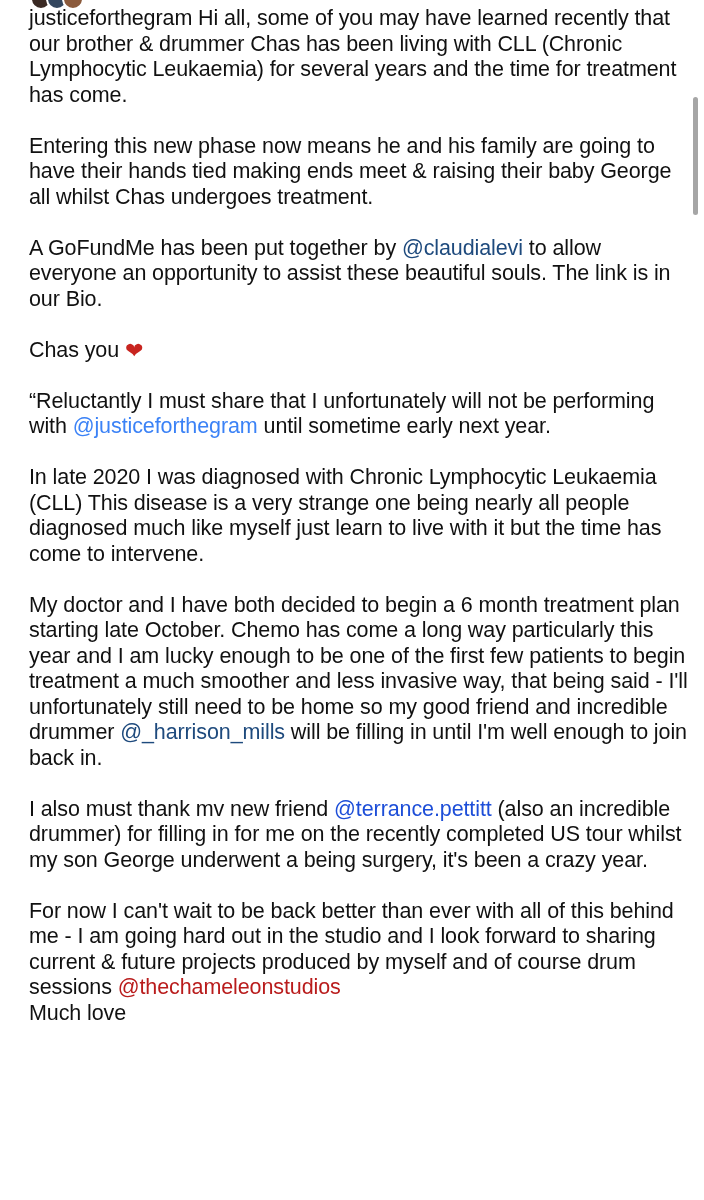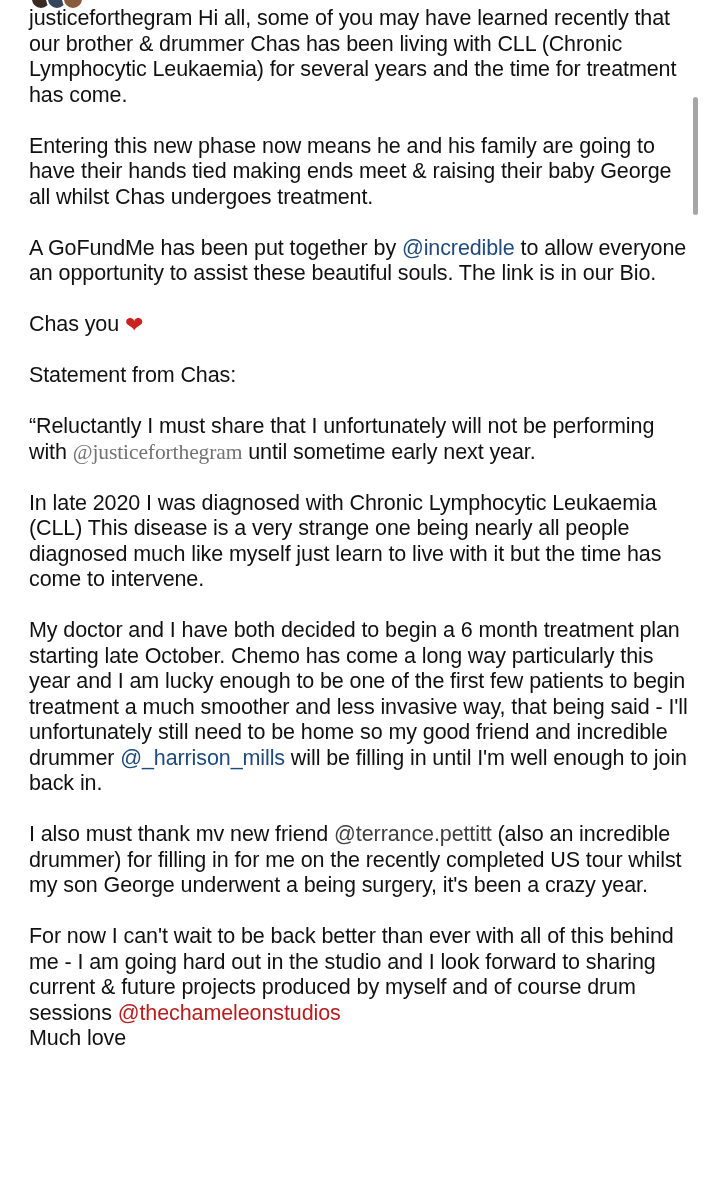--- a/index.html
+++ b/index.html
@@ -73,24 +73,23 @@
 
 <div class="avatars">
   <span class="avatar a1"></span>
   <span class="avatar a2"></span>
   <span class="avatar a3"></span>
 </div>
 
 <div class="caption" id="caption">
     <div class="para"><span class="username">justiceforthegram</span><span> Hi all, some of you may have learned recently that our brother &amp; drummer Chas has been living with CLL (Chronic Lymphocytic Leukaemia) for several years and the time for treatment has come.</span></div>
     <div class="para"><span>Entering this new phase now means he and his family are going to have their hands tied making ends meet &amp; raising their baby George all whilst Chas undergoes treatment.</span></div>
-    <div class="para"><span>A GoFundMe has been put together by </span><span class="mention" style="color: rgb(30, 74, 125);">@incredible</span><span> to allow everyone an opportunity to assist these beautiful souls. The link is in our Bio.</span></div>
+    <div class="para"><span>A GoFundMe has been put together by </span><span class="mention" style="color: rgb(30, 74, 125);">@claudialevi</span><span> to allow everyone an opportunity to assist these beautiful souls. The link is in our Bio.</span></div>
     <div class="para"><span>Chas you </span><span class="heart">❤</span></div>
-    <div class="para"><span>Statement from Chas:</span></div>
-    <div class="para"><span>“Reluctantly I must share that I unfortunately will not be performing with </span><span class="mention" style="color: #737373; font-family: Liberation Serif, serif;">@justiceforthegram</span><span> until sometime early next year.</span></div>
+    <div class="para"><span>“Reluctantly I must share that I unfortunately will not be performing with </span><span class="mention" style="color: #3b82f6;">@justiceforthegram</span><span> until sometime early next year.</span></div>
     <div class="para"><span>In late 2020 I was diagnosed with Chronic Lymphocytic Leukaemia (CLL) This disease is a very strange one being nearly all people diagnosed much like myself just learn to live with it but the time has come to intervene.</span></div>
     <div class="para"><span>My doctor and I have both decided to begin a 6 month treatment plan starting late October. Chemo has come a long way particularly this year and I am lucky enough to be one of the first few patients to begin treatment a much smoother and less invasive way, that being said - I'll unfortunately still need to be home so my good friend and incredible drummer </span><span class="mention" style="color: rgb(30, 74, 125);">@_harrison_mills</span><span> will be filling in until I'm well enough to join back in.</span></div>
-    <div class="para"><span>I also must thank mv new friend </span><span class="mention" style="color: #404040;">@terrance.pettitt</span><span> (also an incredible drummer) for filling in for me on the recently completed US tour whilst my son George underwent a being surgery, it's been a crazy year.</span></div>
+    <div class="para"><span>I also must thank mv new friend </span><span class="mention" style="color: #1d4ed8;">@terrance.pettitt</span><span> (also an incredible drummer) for filling in for me on the recently completed US tour whilst my son George underwent a being surgery, it's been a crazy year.</span></div>
     <div class="para tight"><span>For now I can't wait to be back better than ever with all of this behind me - I am going hard out in the studio and I look forward to sharing current &amp; future projects produced by myself and of course drum sessions </span><span class="mention" style="color: #b91c1c;">@thechameleonstudios</span></div>
     <div class="para"><span>Much love</span></div>
   </div>
 
 <div class="scrollbar"></div>
 
 </body></html>

